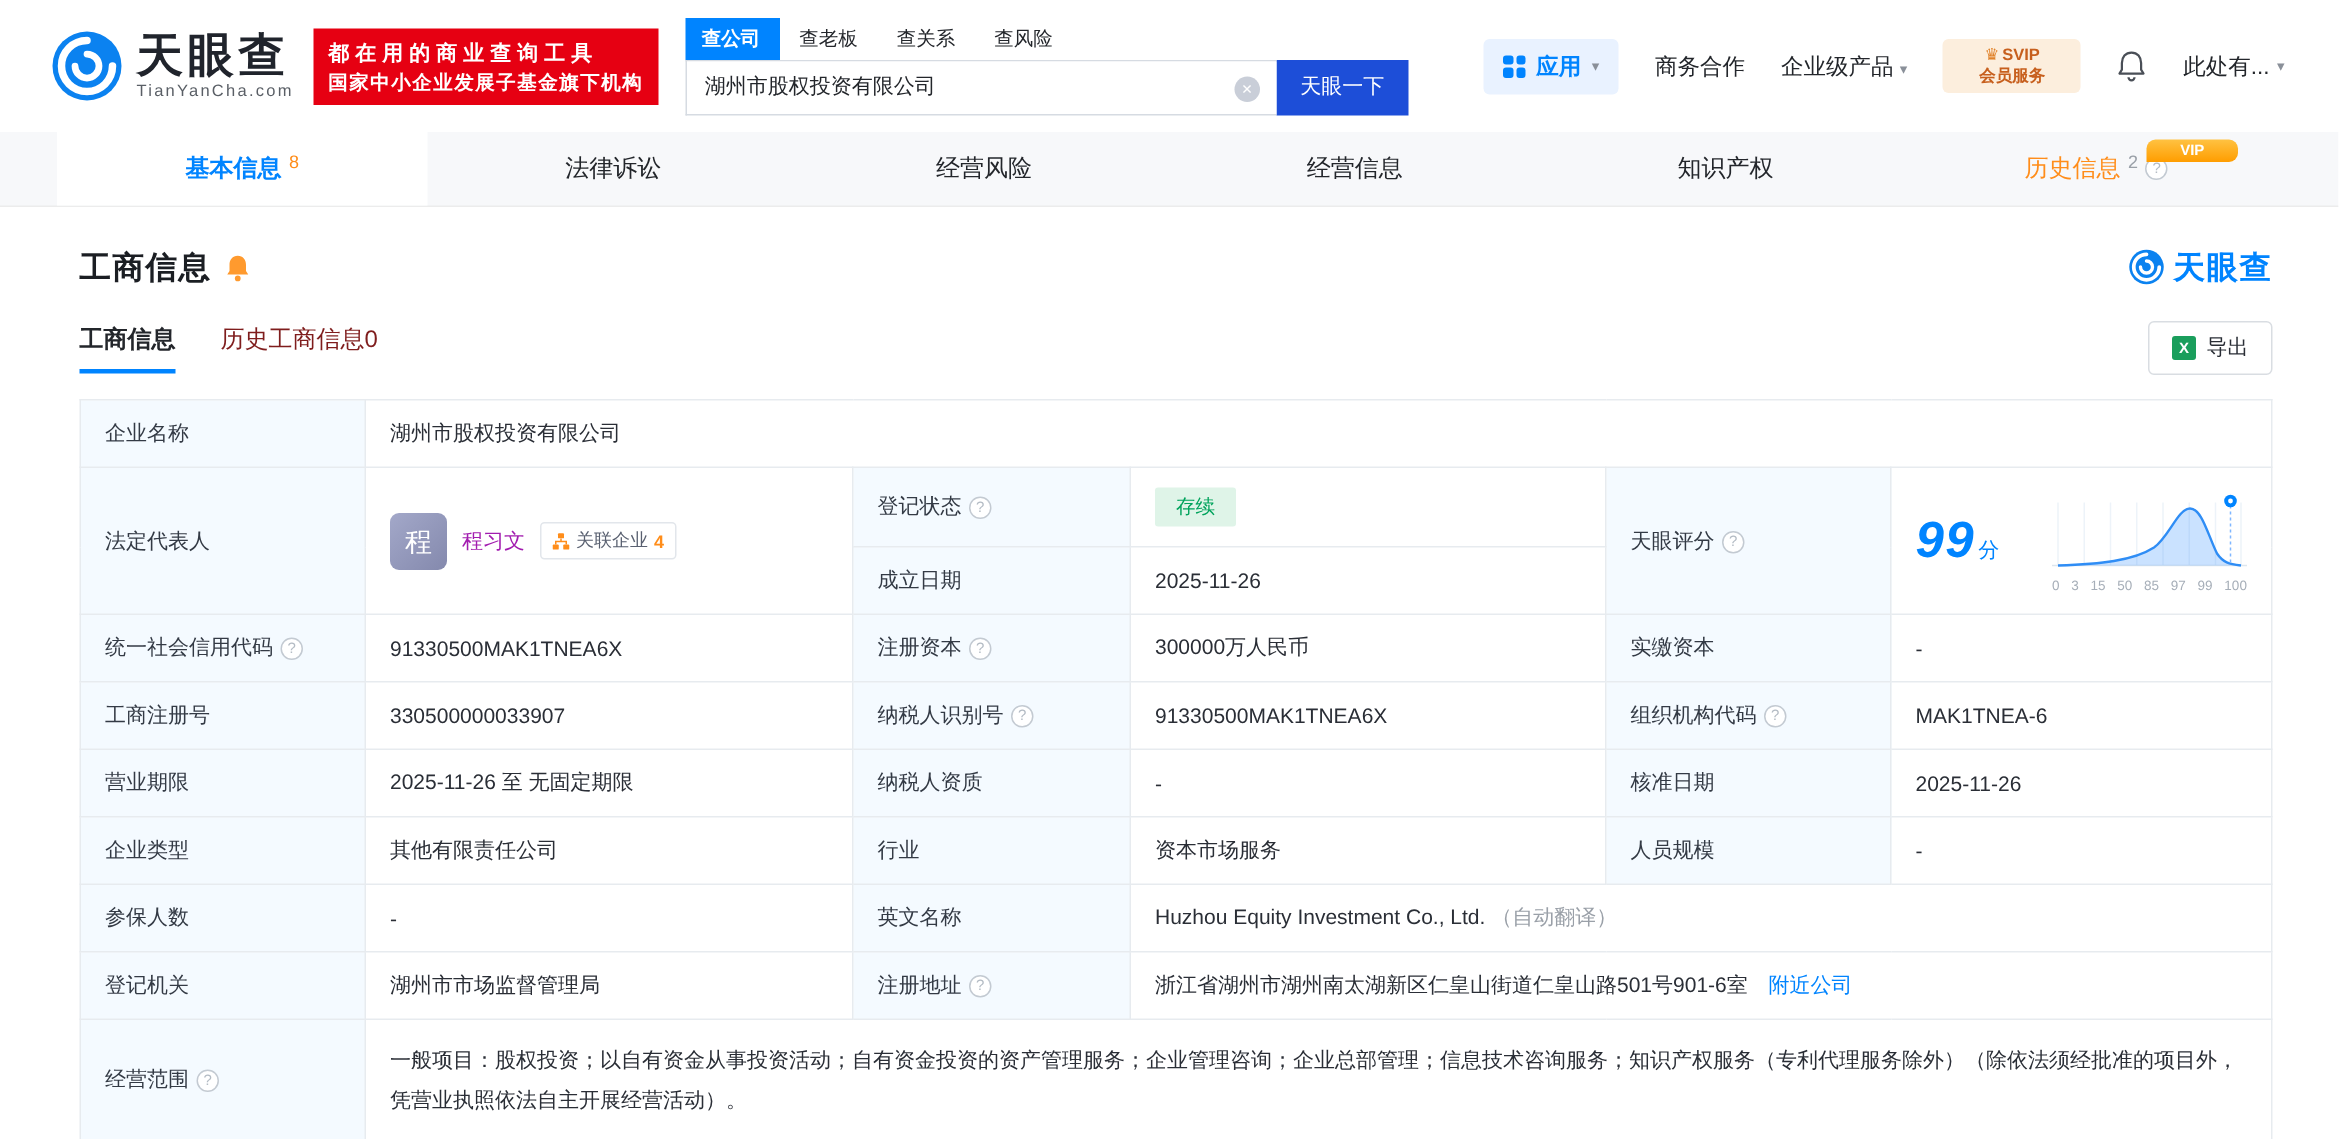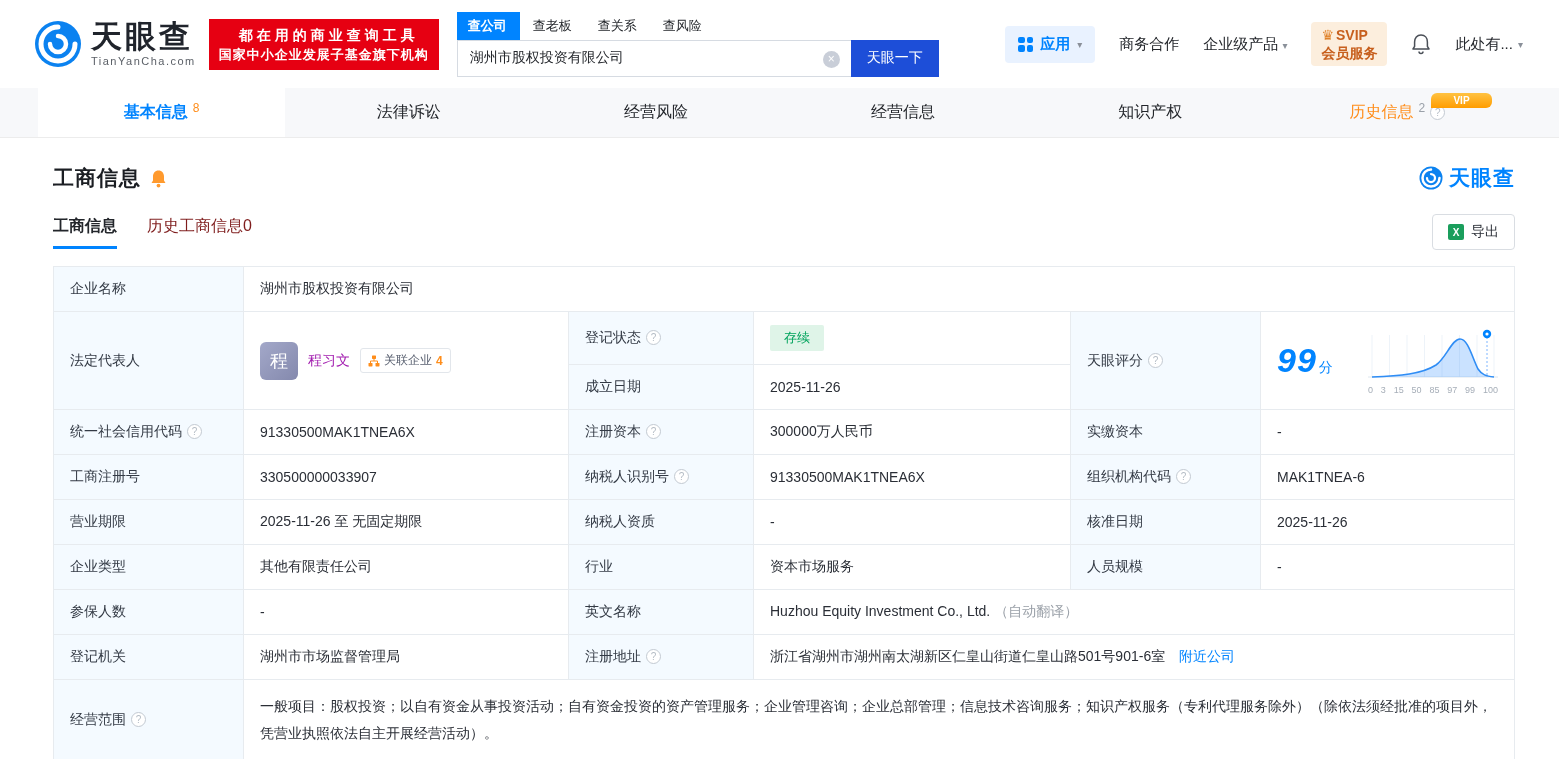--- a/index.html
+++ b/index.html
@@ -12,43 +12,43 @@
   a { text-decoration:none; cursor:pointer; }
   .orange { color:#ff8d1a; }
 
   
   .topbar { height:88px; display:flex; align-items:center; padding:0 36px 0 34px; background:#fff; }
   .logo { display:flex; align-items:center; gap:9px; cursor:pointer; }
   .logo-icon { width:48px; height:48px; flex:0 0 auto; }
   .logo-name { font-size:31px; font-weight:bold; color:#20242c; letter-spacing:3px; line-height:1.05; }
   .logo-domain { font-size:11px; color:#5a5f66; letter-spacing:1.5px; margin-top:2px; }
   .promo { margin-left:13px; background:#e60012; color:#fff; padding:9px 10px; line-height:1; }
-  .promo-line1 { font-size:14px; font-weight:bold; letter-spacing:4px;margin-left:20px; }
+  .promo-line1 { font-size:14px; font-weight:bold; letter-spacing:4px; }
   .promo-line2 { font-size:13px; font-weight:bold; letter-spacing:1px; margin-top:6px; }
 
   .search-block { margin-left:18px; }
   .search-tabs { display:flex; align-items:flex-end; }
   .search-tab { font-size:13px; padding:5px 13px; color:#23262b; cursor:pointer; }
   .search-tab.active { background:#0084ff; color:#fff; font-weight:bold;padding-left:11px; }
   .search-row { display:flex; }
   .search-input-wrap { position:relative; width:394px; height:37px; border:1px solid #d6dbe2; border-right:none; background:#fff; }
   .search-input { border:none; outline:none; width:100%; height:100%; padding:0 36px 0 12px; font-size:14px; color:#23262b; font-family:inherit; }
   .clear-icon { position:absolute; right:11px; top:10px; width:17px; height:17px; background:#c9ced8; color:#fff;
     border-radius:50%; font-size:12px; line-height:16px; text-align:center; cursor:pointer; }
   .search-btn { width:88px; height:37px; background:#1d4ed8; color:#fff; font-size:14px; border:none; cursor:pointer; font-family:Liberation Mono, monospace; }
 
   .topbar-right { margin-left:auto; display:flex; align-items:center; gap:24px; }
   .apps-btn { display:flex; align-items:center; gap:7px; background:#e9f2ff; color:#0084ff; padding:9px 13px;
     border-radius:4px; font-size:15px; font-weight:bold; cursor:pointer; }
   .grid-icon { width:15px; height:15px; display:grid; grid-template-columns:1fr 1fr; grid-template-rows:1fr 1fr; gap:2px; }
   .grid-icon i { background:#0084ff; border-radius:2px; }
   .caret { font-size:10px; color:#8a9099; }
   .hlink { font-size:15px; color:#23262b; cursor:pointer; white-space:nowrap; }
-  .svip-btn { background:#fceedd; color:#c75f1d; border-radius:4px; padding:4px 10px; text-align:left;
-    font-size:14px; font-weight:bold; line-height:1.3; cursor:pointer; white-space:nowrap; }
+  .svip-btn { background:#fceedd; color:#c75f1d; border-radius:4px; padding:4px 24px; text-align:center;
+    font-size:11px; font-weight:bold; line-height:1.3; cursor:pointer; white-space:nowrap; }
   .svip-crown { color:#e0822a; margin-right:2px; }
   .bell-btn { cursor:pointer; display:flex; align-items:center; }
   .account { display:flex; align-items:center; gap:5px; font-size:15px; color:#23262b; cursor:pointer; white-space:nowrap; }
 
   
   .main-tabs { display:flex; background:#f7f8fa; border-bottom:1px solid #ececec; height:50px; padding:0 38px; }
   .main-tab { flex:1; display:flex; align-items:center; justify-content:center; font-size:16px; color:#23262b;
     cursor:pointer; position:relative; }
   .main-tab.active { background:#fff; color:#0084ff; font-weight:bold; }
   .main-tab.history { color:#ff8d1a; }

